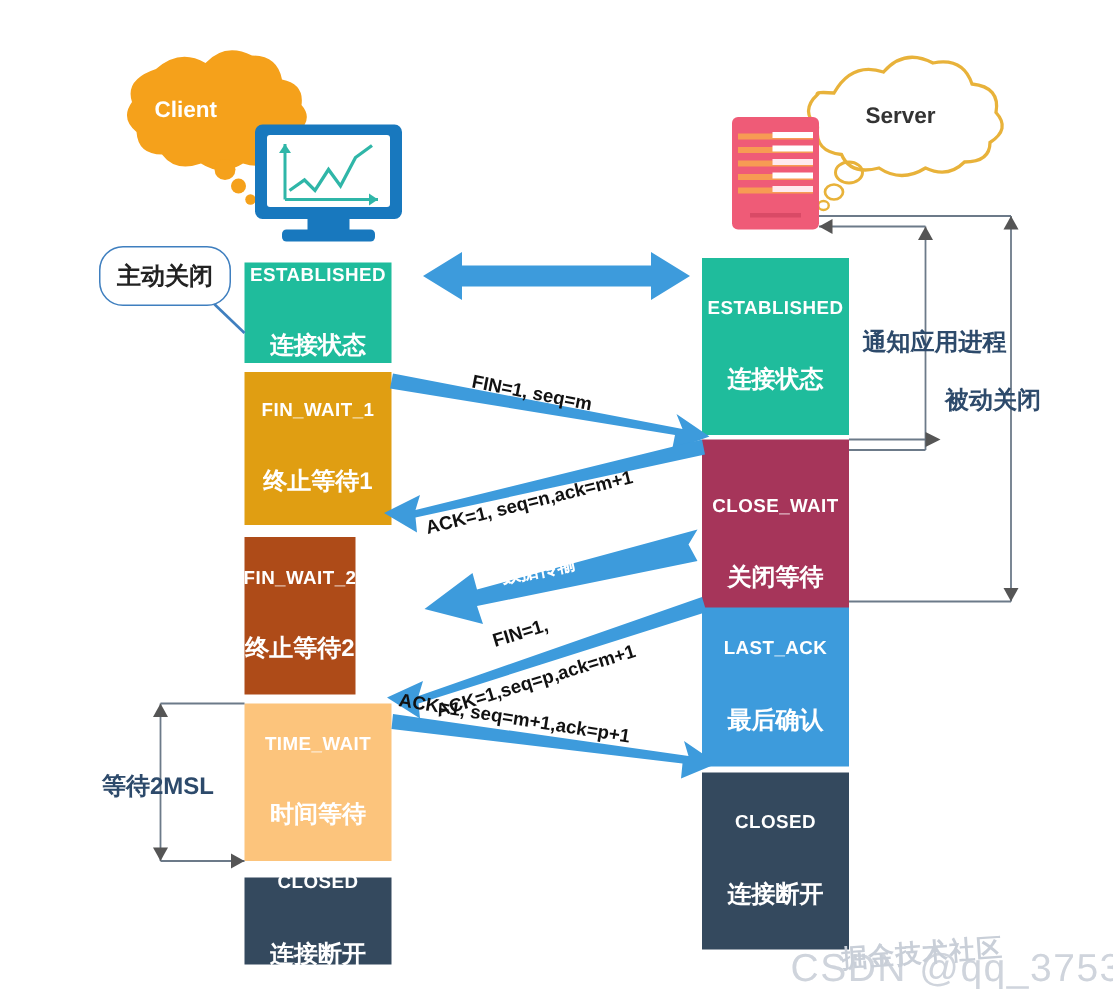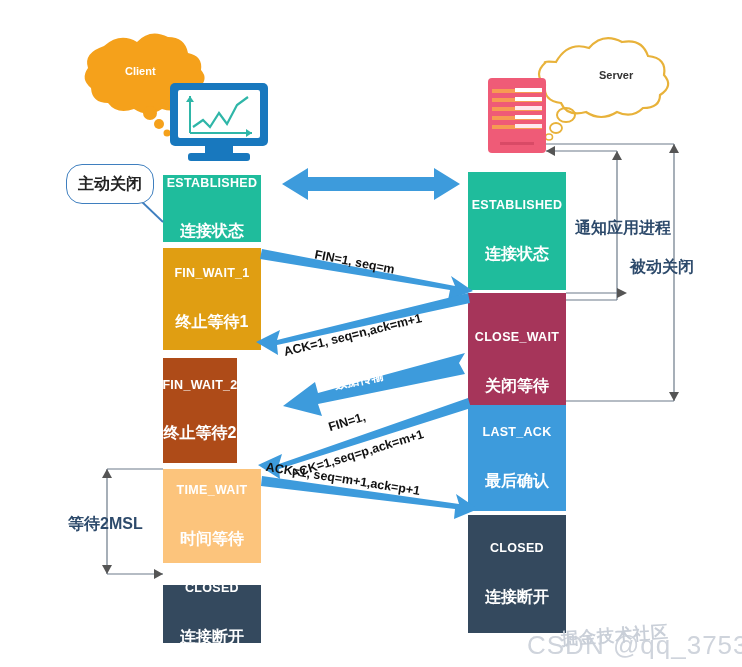--- a/index.html
+++ b/index.html
@@ -39,21 +39,21 @@
     display:flex;align-items:center;justify-content:center;
   }
 
   
   .lbl{position:absolute;white-space:nowrap;}
   .lbl-side{color:#2d4a6b;font-size:16px;font-weight:700;}
   .lbl-on-arrow{color:#ffffff;font-size:12.5px;font-weight:700;}
   .lbl-pkt{color:#111;font-size:12.5px;font-weight:700;}
 
   
-  .cloud-text{position:absolute;font-size:11px;font-weight:700;margin-left:22px;}
+  .cloud-text{position:absolute;font-size:15px;font-weight:700;}
 
   
   .wm{position:absolute;white-space:nowrap;}
   .wm-csdn{color:#cfd4dc;font-size:26px;letter-spacing:1px;}
   .wm-jj{color:#c9cfd8;font-size:17px;font-weight:700;letter-spacing:1px;
          transform:rotate(-4deg);}
 </style>
 </head>
 <body>
 
@@ -115,21 +115,21 @@
   <div class="state-box" style="left:163px;top:248px;width:98px;height:102px;background:#E09E12;">
     <div class="en">FIN_WAIT_1</div>
     <div class="cn">终止等待1</div>
   </div>
 
   <div class="state-box" style="left:163px;top:358px;width:74px;height:105px;background:#AE4B18;">
     <div class="en">FIN_WAIT_2</div>
     <div class="cn">终止等待2</div>
   </div>
 
-  <div class="state-box" style="left:163px;top:469px;width:98px;height:94px;background:#FCC47C;">
+  <div class="state-box" style="left:163px;top:469px;width:98px;height:105px;background:#FCC47C;">
     <div class="en">TIME_WAIT</div>
     <div class="cn">时间等待</div>
   </div>
 
   <div class="state-box" style="left:163px;top:585px;width:98px;height:58px;background:#34495E;">
     <div class="en">CLOSED</div>
     <div class="cn">连接断开</div>
   </div>
 
   <div class="state-box" style="left:468px;top:172px;width:98px;height:118px;background:#1FBC9C;">

